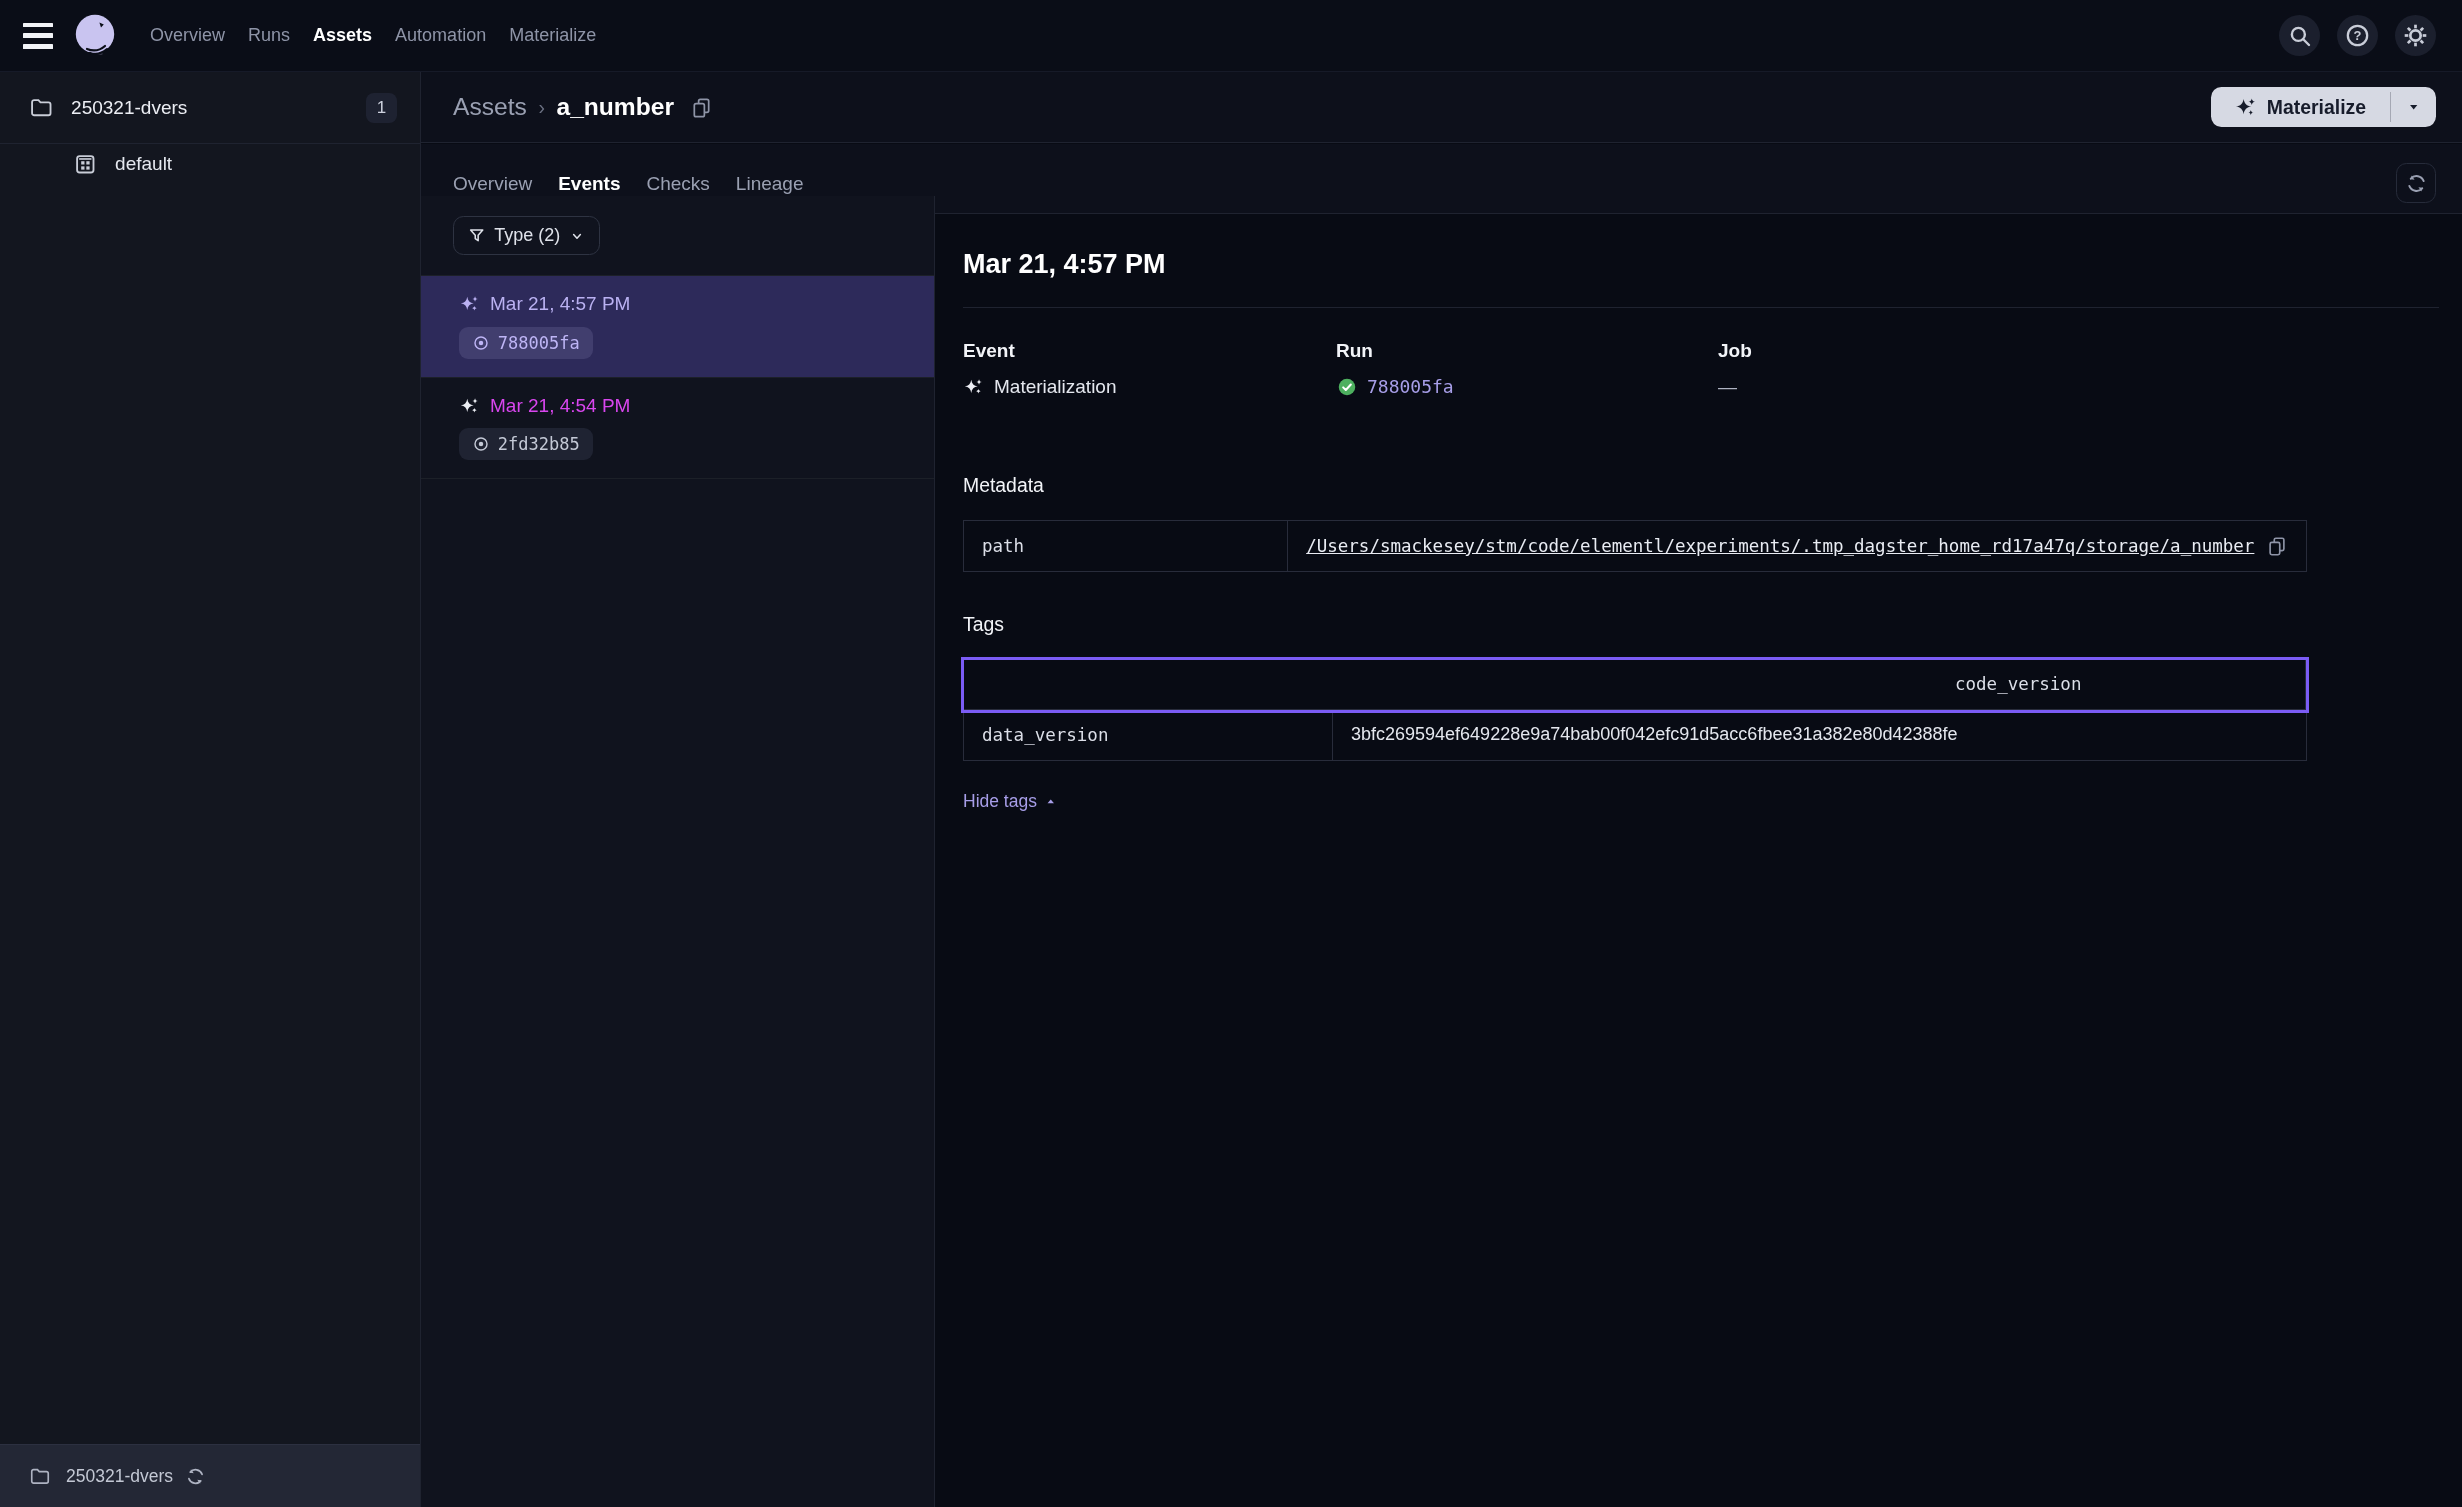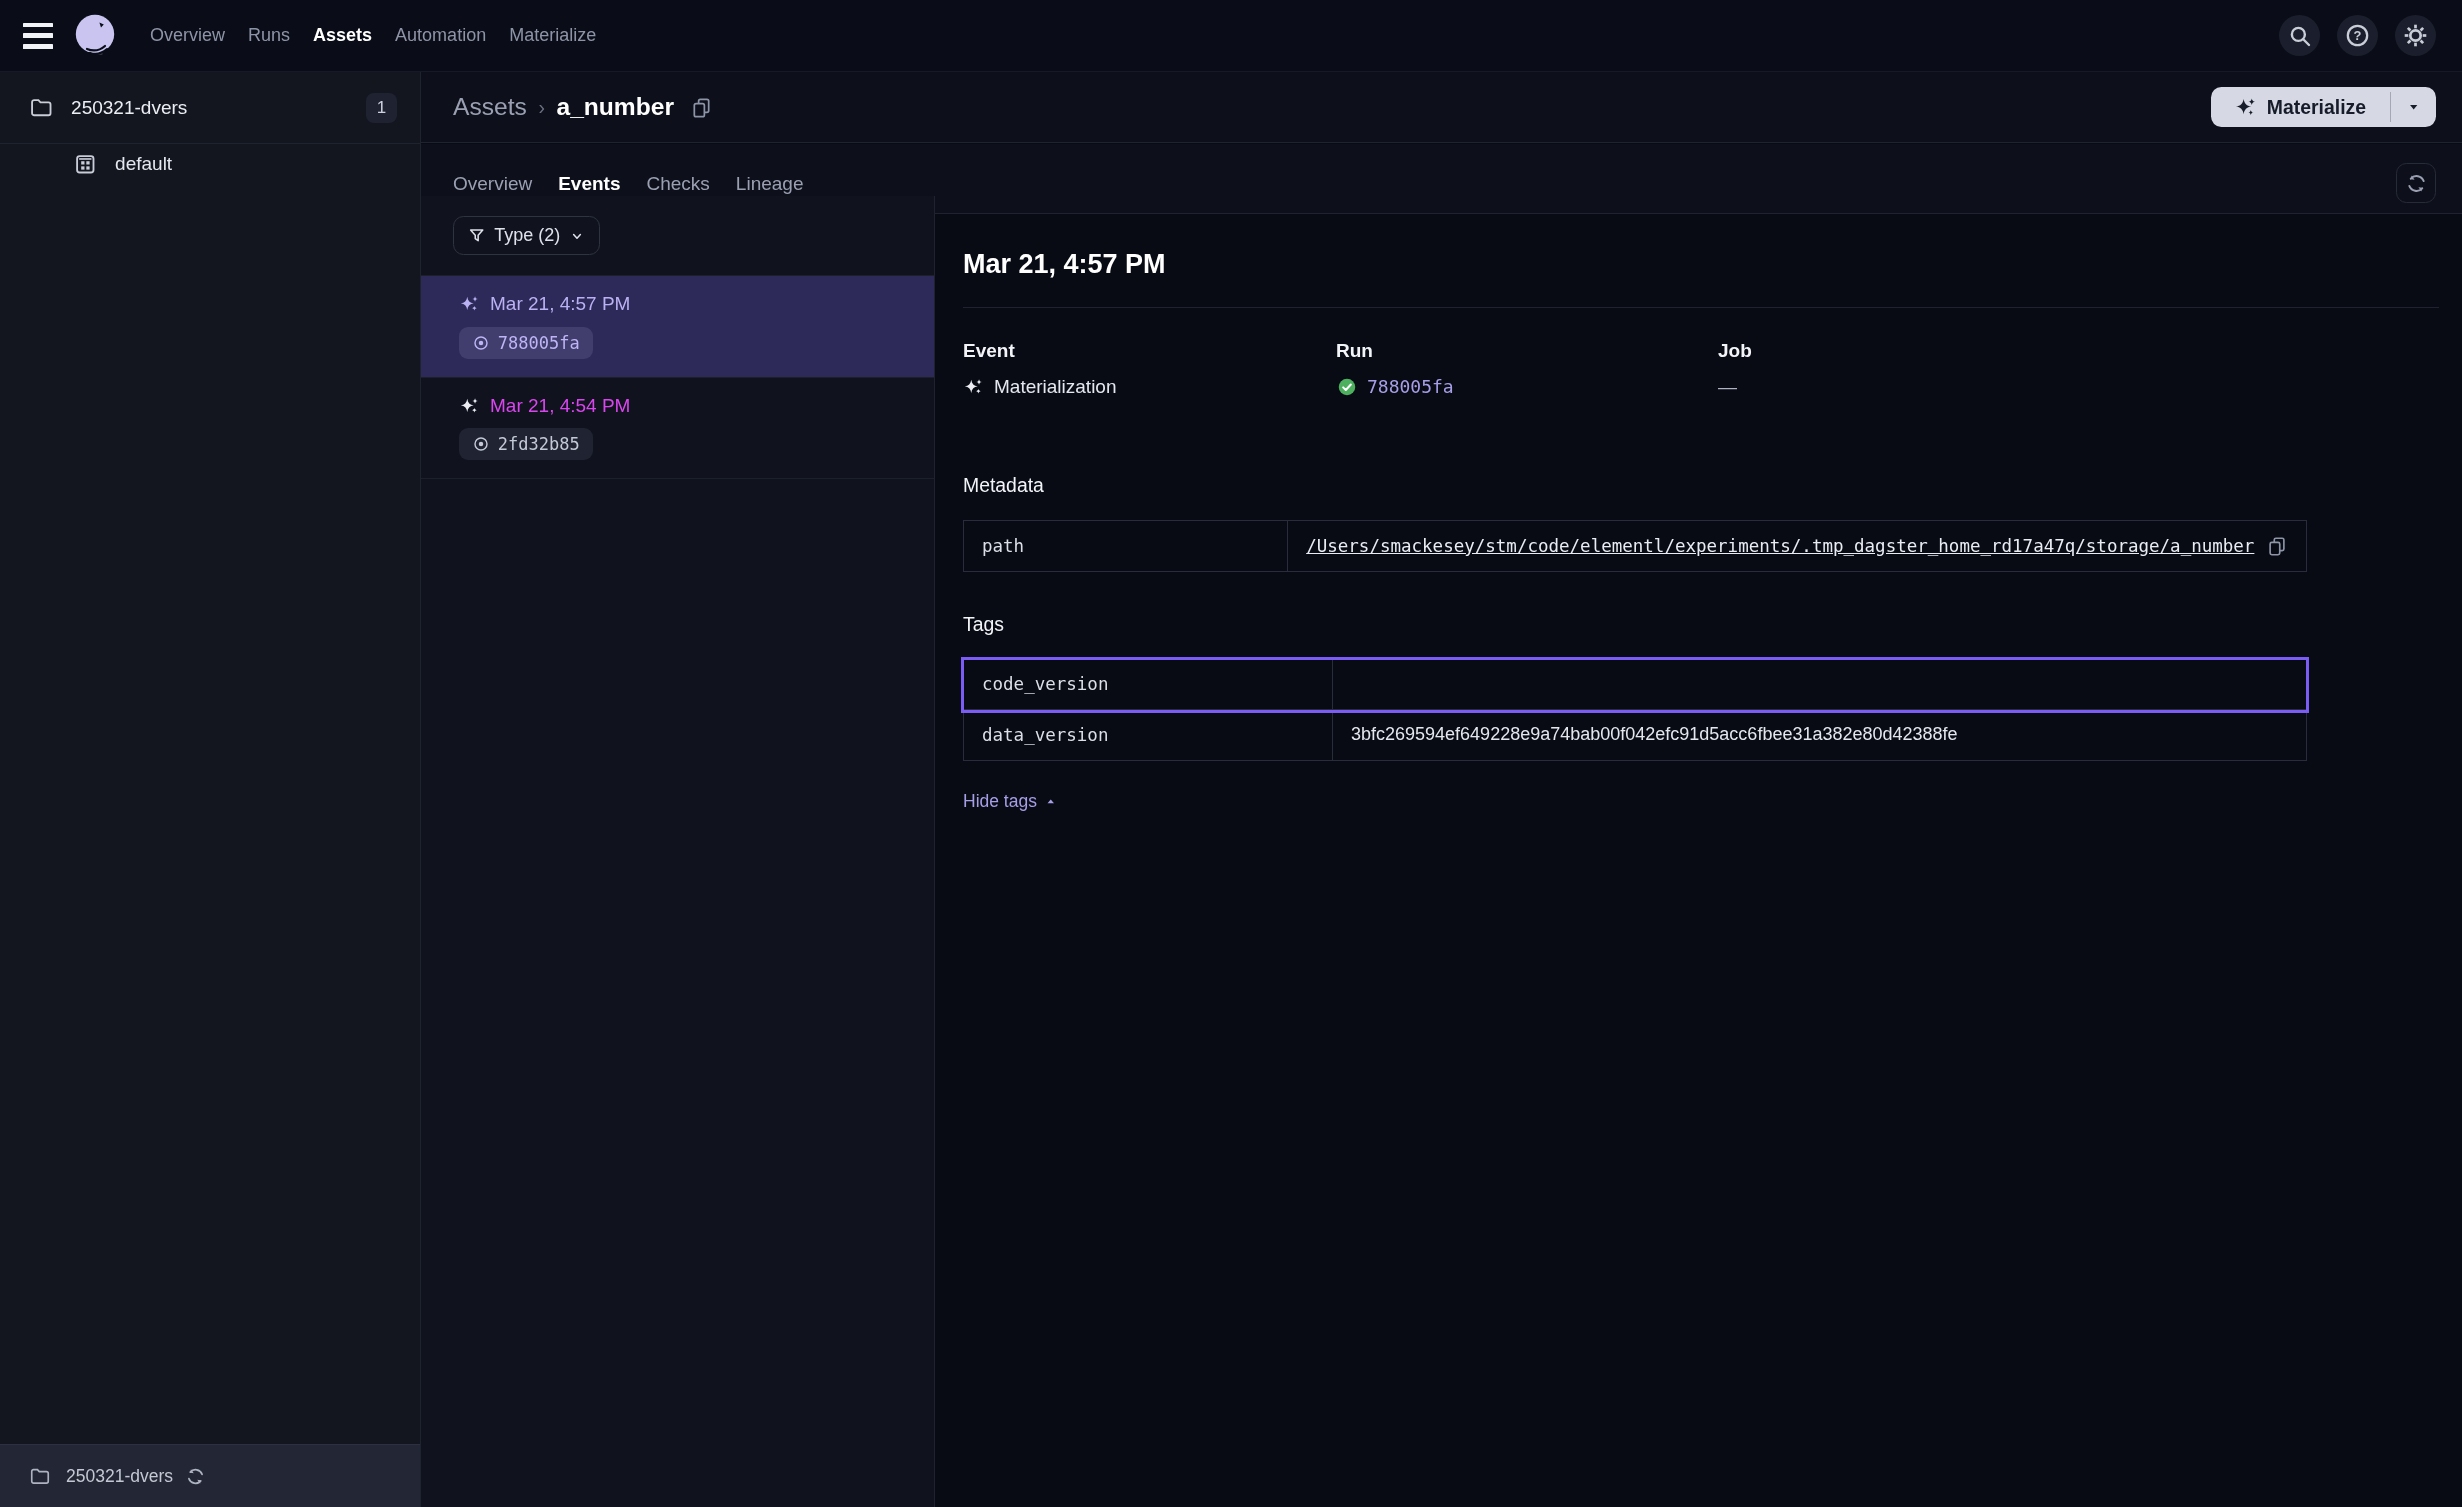--- a/index.html
+++ b/index.html
@@ -82,21 +82,21 @@
   .kv-table { margin-top:23px; width:1344px; border:0.6px solid #282c3b; }
   .kv-row { display:flex; border-bottom:0.6px solid #282c3b; min-height:50px; }
   .kv-row:last-child { border-bottom:none; }
   .kv-key { width:369px; border-right:0.6px solid #282c3b; display:flex; align-items:center; padding:0 18px;
             font-family:"DejaVu Sans Mono", monospace; font-size:17.5px; color:#dcdfe8; }
   .kv-val { flex:1; display:flex; align-items:center; padding:0 18px; font-size:18px; color:#e4e7ee; }
   .kv-val .mono-link { font-family:"DejaVu Sans Mono", monospace; font-size:17.5px; color:#e9ecf3; text-decoration:underline; cursor:pointer; }
   .kv-val .mono { font-family:"DejaVu Sans Mono", monospace; font-size:17.5px; }
   .kv-val .copy-btn { margin-left:11.6px; }
   .tags-heading { margin-top:41px; }
-  .kv-row.highlighted { outline:3.2px solid #7b5cf5; outline-offset:0px; position:relative; z-index:2; }
+  .kv-row.highlighted { outline:3.2px solid #7b5cf5; outline-offset:0px; position:relative; z-index:2;justify-content:flex-end; }
   .hide-tags { margin-top:30px; display:inline-flex; align-items:center; gap:6.5px; font-size:17.5px; color:#a79ee8; cursor:pointer; }
 
   svg { display:block; }
 </style>
 </head>
 <body>
 
 <div id="app">
 
   <div class="topnav">

